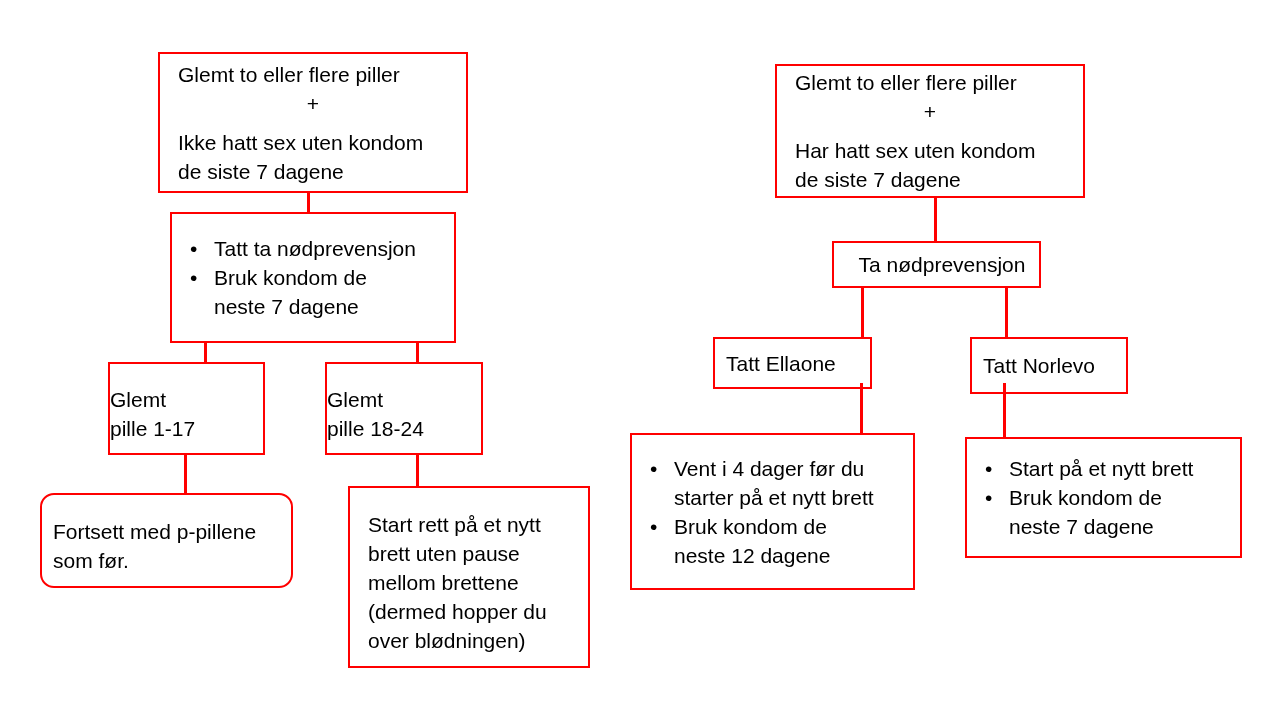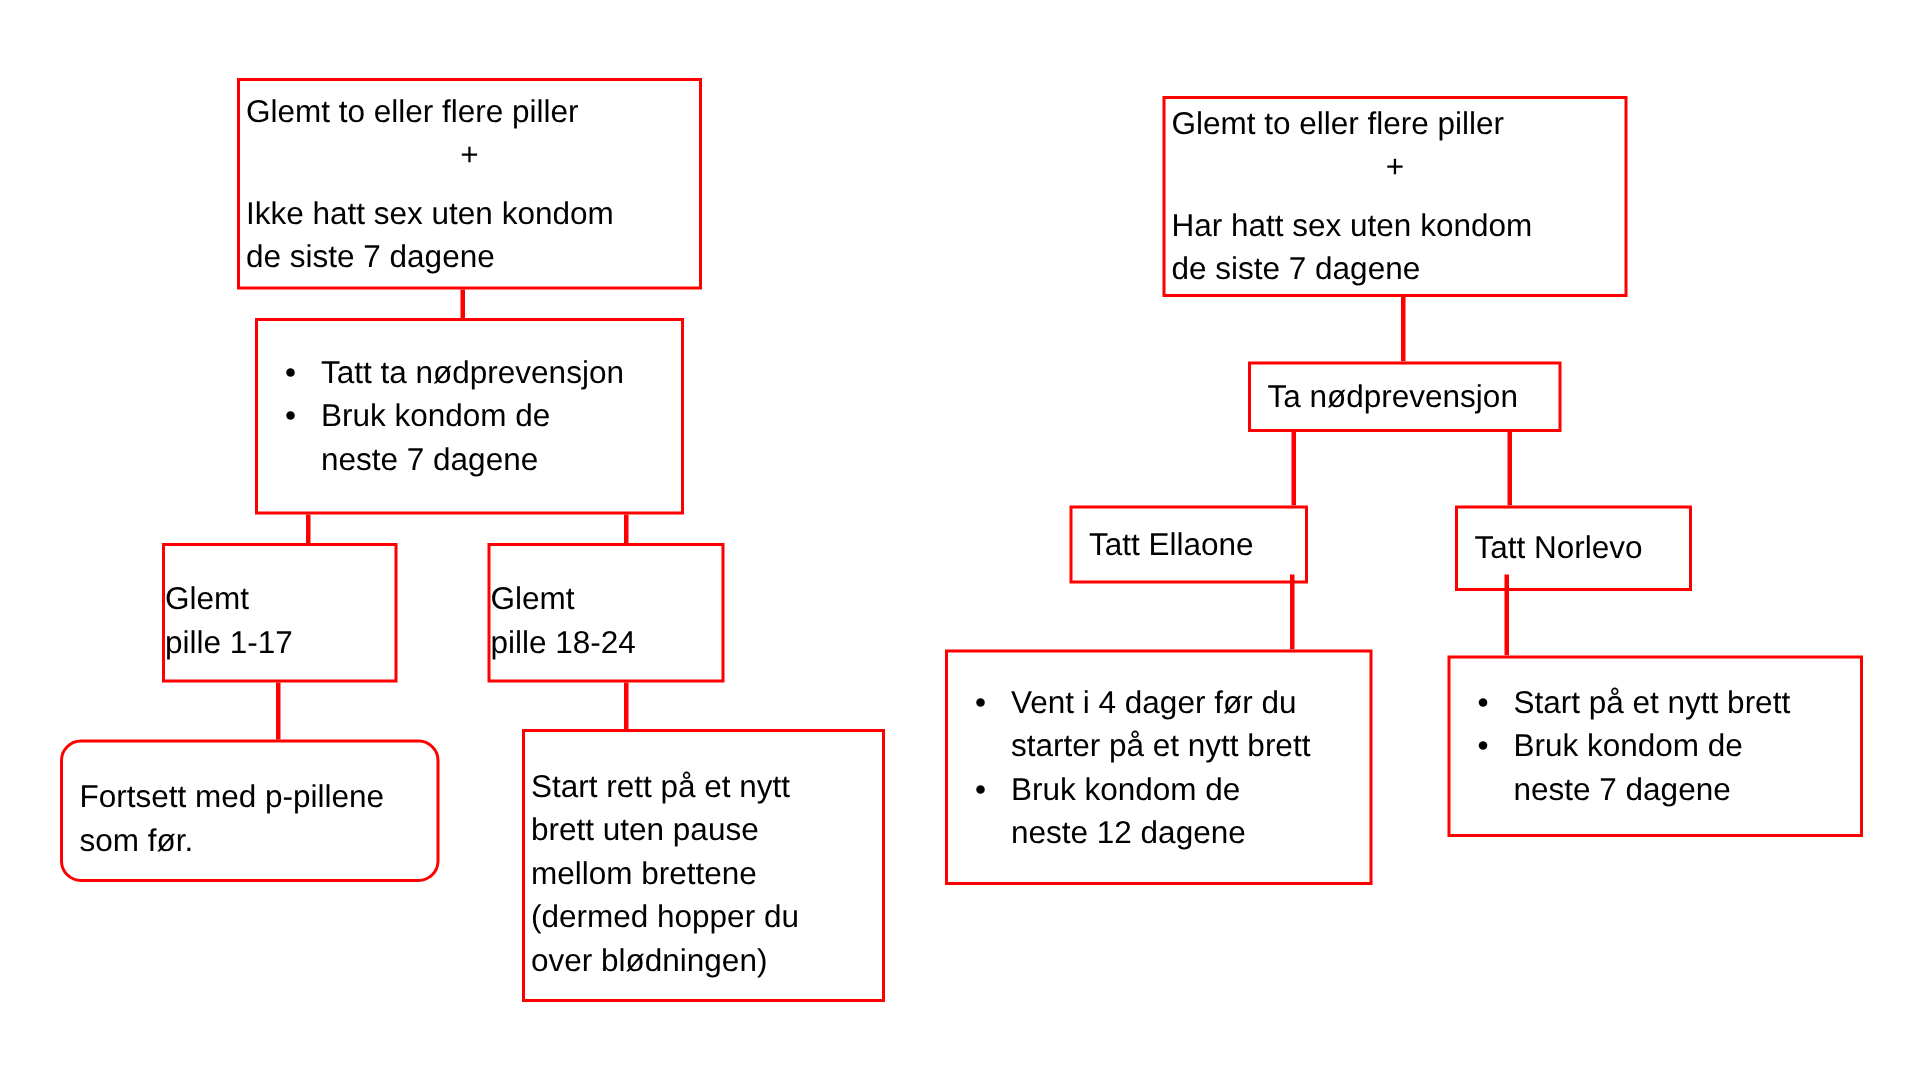--- a/index.html
+++ b/index.html
@@ -27,21 +27,21 @@
     display: flex;
     flex-direction: column;
     justify-content: center;
   }
   .connector {
     position: absolute;
     width: 2.5px;
     background: var(--line);
   }
   .line { white-space: pre; }
-  .indent { padding-left: 4px; }
+  .indent { padding-left: 18px; }
   .indent-sm { padding-left: 11px; }
   .plus { text-align: center; }
   .center { }
   .pre { white-space: pre; margin-top: 10px; }
   .bullet-row { display: flex; padding-left: 18px; }
   .dot { width: 24px; flex: none; }
   .bullet-text { white-space: pre; }
 </style>
 </head>
 <body>
@@ -100,21 +100,21 @@
 
   <div class="box" style="left:775px; top:64px; width:310px; height:134px;">
     <div class="line indent">Glemt to eller flere piller</div>
     <div class="line plus">+</div>
     <div class="line indent pre">Har hatt sex uten kondom
 de siste 7 dagene</div>
   </div>
 
   <div class="connector" style="left:934px; top:198px; height:43px;"></div>
 
-  <div class="box" style="left:832px; top:241px; width:209px; height:47px;">
+  <div class="box" style="left:832px; top:241px; width:209px; height:47px;align-items:center;">
     <div class="line indent-sm">Ta nødprevensjon</div>
   </div>
 
   <div class="connector" style="left:861px; top:288px; height:49px;"></div>
   <div class="connector" style="left:1005px; top:288px; height:49px;"></div>
 
   <div class="box" style="left:713px; top:337px; width:159px; height:52px;">
     <div class="line indent-sm">Tatt Ellaone</div>
   </div>
 

